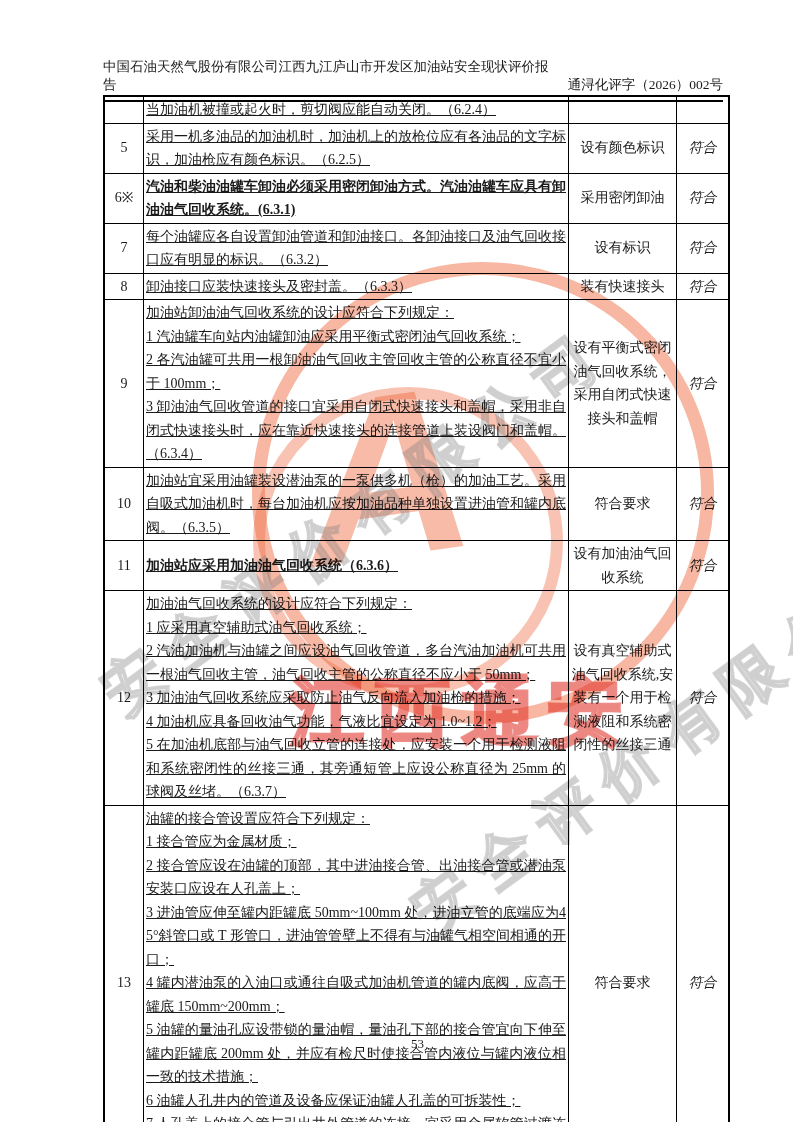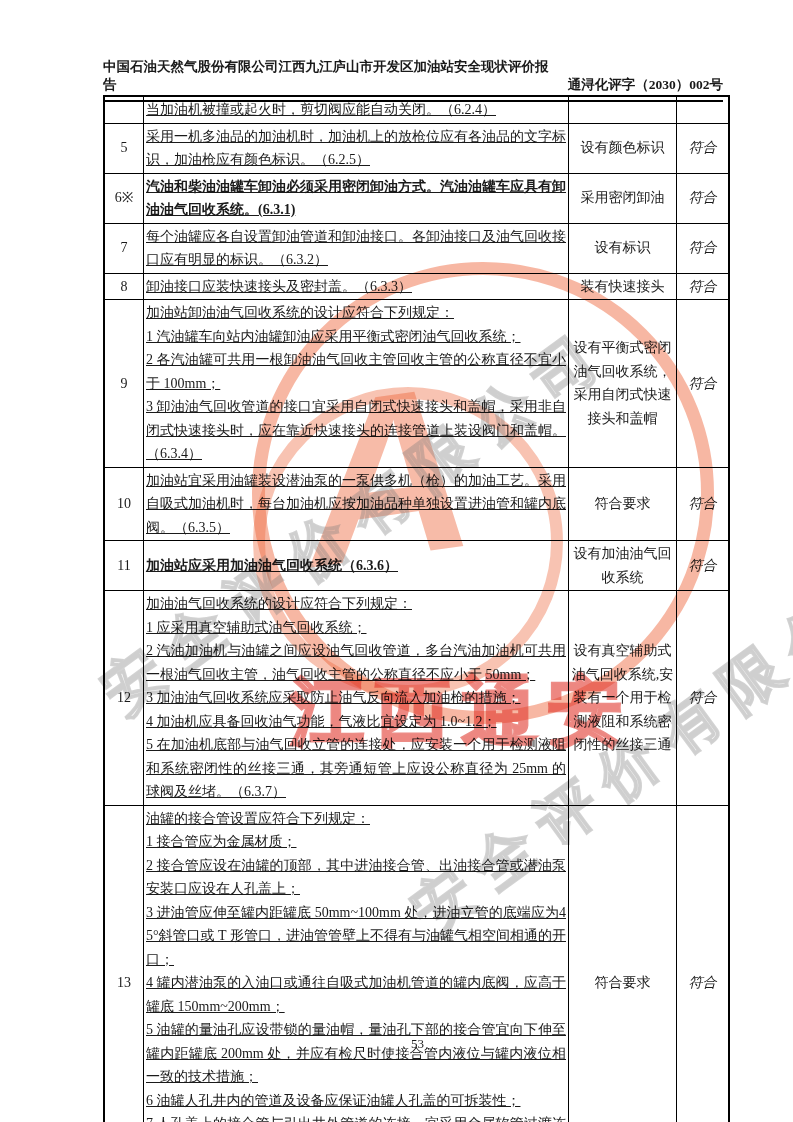--- a/index.html
+++ b/index.html
@@ -9,21 +9,21 @@
     margin:0 auto;
     background:#fff;
     font-family:"Liberation Serif","DejaVu Serif",serif;
     color:#1a1a1a;
     overflow:hidden;
   }
   
   .header{
     position:absolute;left:103px;top:58px;width:620px;
     display:flex;justify-content:space-between;align-items:flex-end;
-    font-weight:bold;font-size:13.5px;line-height:18px;
+    font-weight:normal;font-size:13.5px;line-height:18px;
     border-bottom:2px solid #000;padding-bottom:6px;
     z-index:1;
   }
   .header .right{white-space:nowrap;padding-left:14px;}
   
   .tbl-wrap{position:absolute;left:103px;top:95px;z-index:1;}
   table.compliance{
     border-collapse:collapse;table-layout:fixed;width:620px;
     border:2px solid #000;
   }
@@ -72,21 +72,21 @@
   .wm-diag1{left:110px;top:660px;}
   .wm-diag2{left:420px;top:880px;}
 </style>
 </head>
 <body>
 
 <div class="page">
 
   <div class="header">
     <span class="left">中国石油天然气股份有限公司江西九江庐山市开发区加油站安全现状评价报告</span>
-    <span class="right">通浔化评字（2030）002号</span>
+    <span class="right">通浔化评字（2026）002号</span>
   </div>
 
   <div class="tbl-wrap">
     <table class="compliance">
       <tbody>
           <tr>
             <td class="no"></td>
             <td class="req">当加油机被撞或起火时，剪切阀应能自动关闭。（6.2.4）</td>
             <td class="result"></td>
             <td class="verdict"></td>

